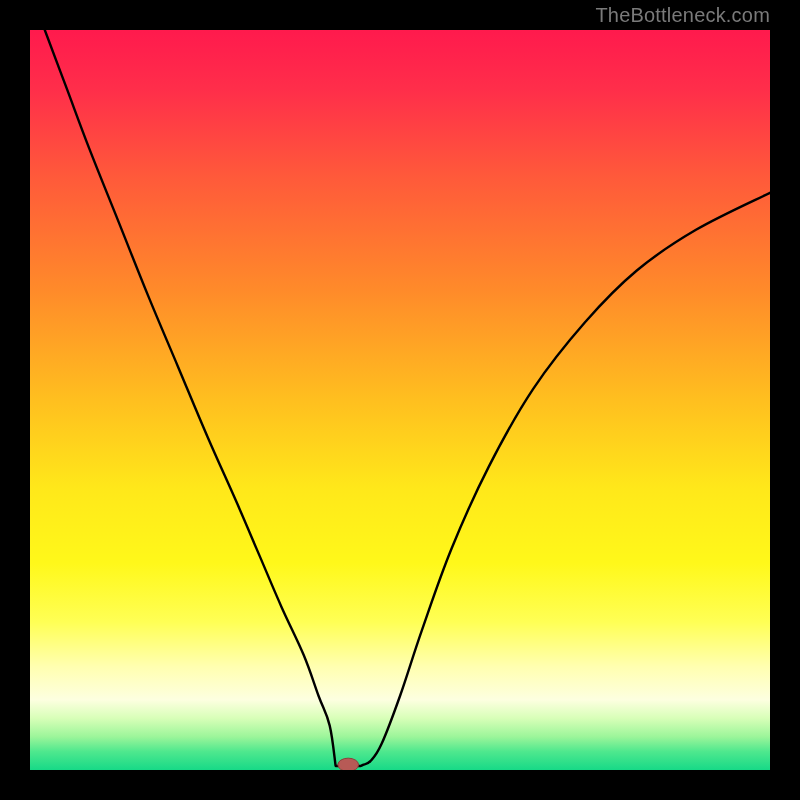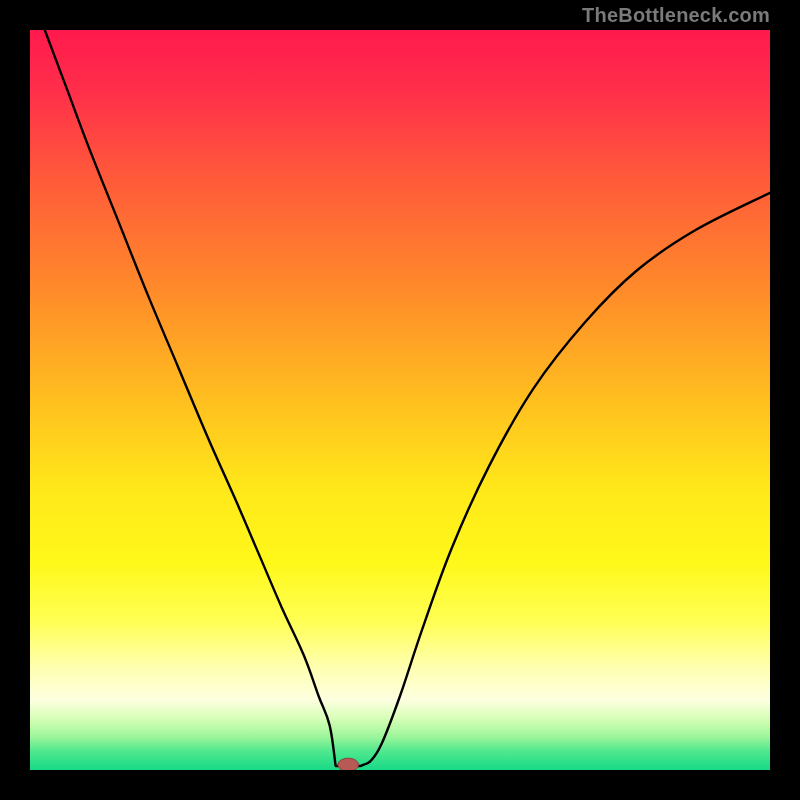--- a/index.html
+++ b/index.html
@@ -23,21 +23,21 @@
     width: 740px;
     height: 740px;
     overflow: hidden;
   }
   .watermark {
     position: absolute;
     top: 4px;
     right: 30px;
     color: #7a7a7a;
     font-size: 20px;
-    font-weight: 700;
+    font-weight: 400;
     letter-spacing: 0.2px;
     z-index: 10;
     user-select: none;
   }
   svg { display: block; }
 </style>
 </head>
 <body>
 
 <div class="frame">

